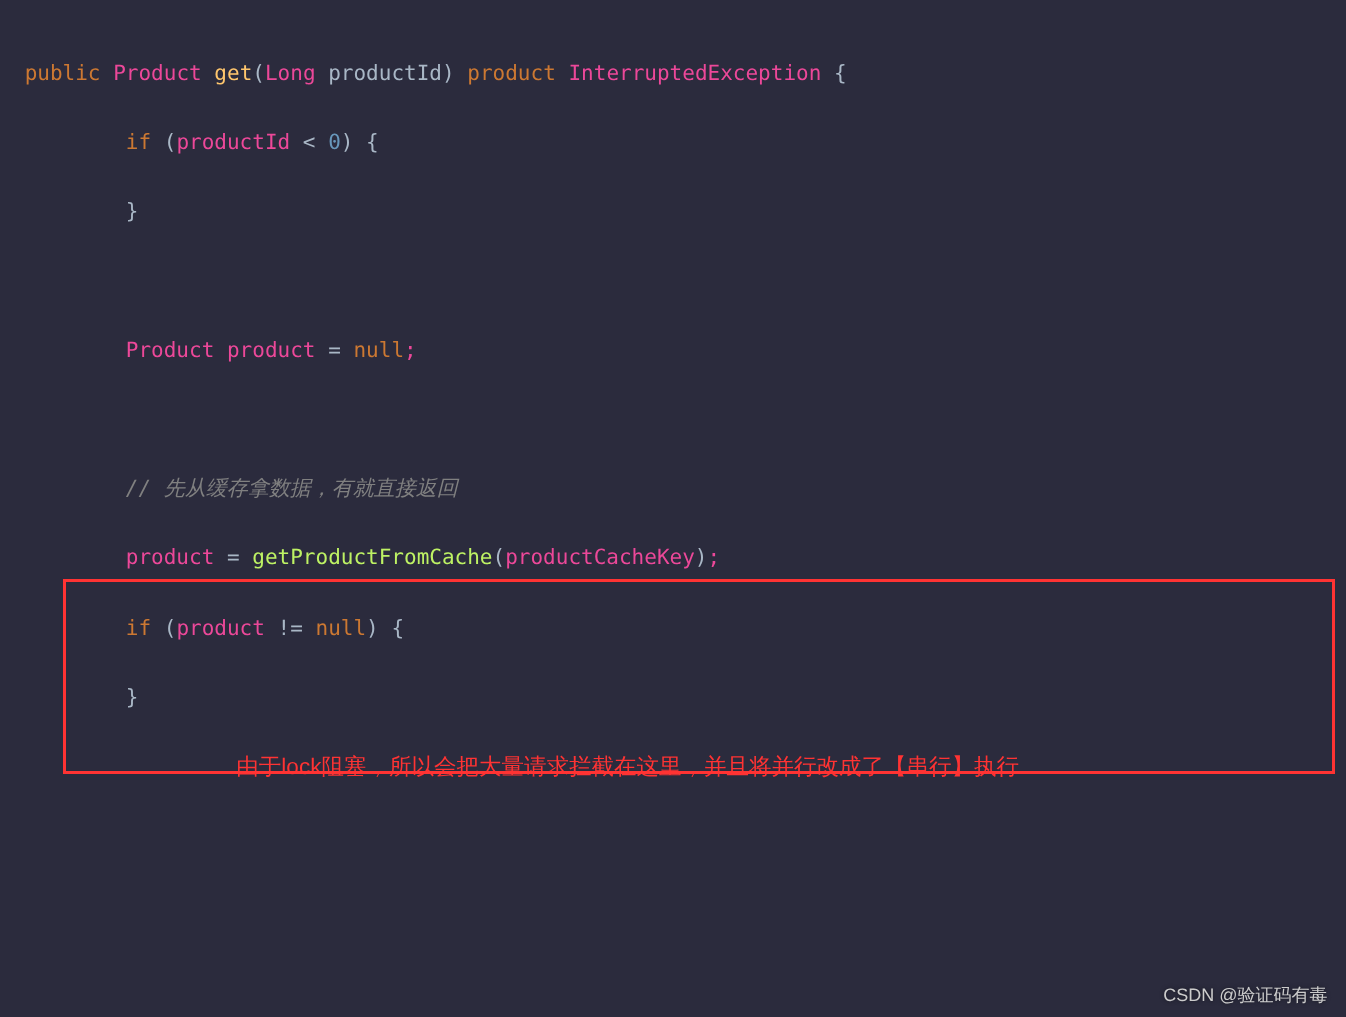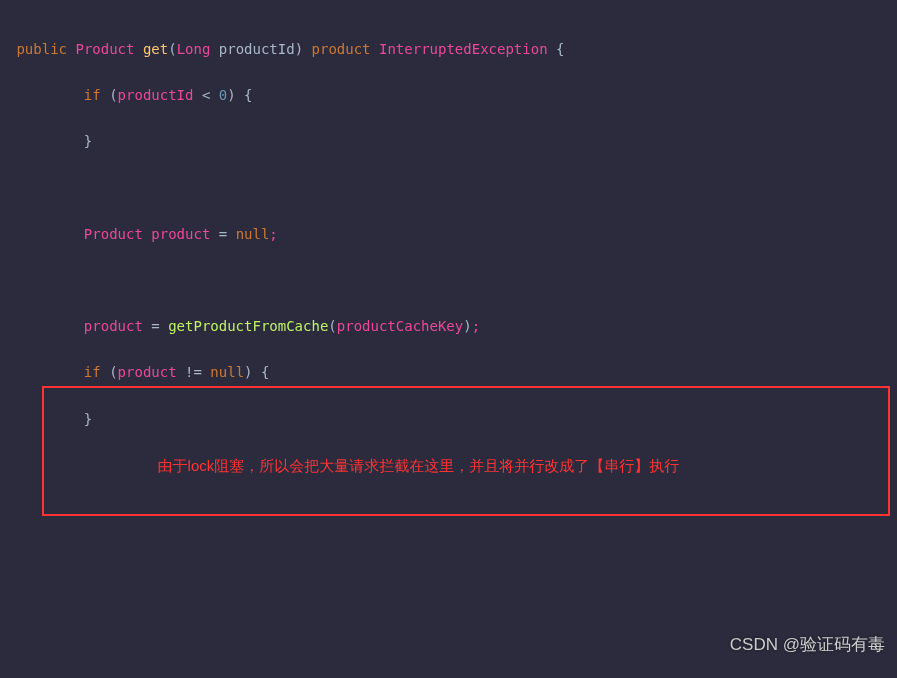--- a/index.html
+++ b/index.html
@@ -49,39 +49,40 @@
       position: absolute;
       border: 2px solid #ff3333;
       left: 42px;
       top: 386px;
       width: 848px;
       height: 130px;
       pointer-events: none;
     }
     .watermark {
       position: absolute;
-      bottom: 19px;
+      bottom: 4px;
       right: 12px;
       color: #cccccc;
       font-family: 'Microsoft YaHei', sans-serif;
-      font-size: 17px;
+      font-size: 12px;
       text-shadow: 0 0 3px rgba(0,0,0,0.5);
     }
     .line { display: block; }
   </style>
 </head>
 <body>
 
 <div class="code-area">
 <span class="line"> <span class="kw-public">public</span> <span class="plain">Product</span> <span class="method-name">get</span><span class="paren">(</span><span class="plain">Long</span> <span class="param">productId</span><span class="paren">)</span> <span class="kw-throws">product</span> <span class="plain">InterruptedException</span> <span class="brace">{</span></span>
 <span class="line">         <span class="kw-if">if</span> <span class="paren">(</span><span class="plain">productId</span> <span class="op">&lt;</span> <span class="number">0</span><span class="paren">)</span> <span class="brace">{</span></span>
 <span class="line">         <span class="brace">}</span></span>
 <span class="line"> </span>
 <span class="line">         <span class="plain">Product</span> <span class="plain">product</span> <span class="op">=</span> <span class="kw-null">null</span><span class="plain">;</span></span>
 <span class="line"> </span>
+<span class="line">         <span class="comment">// 先从缓存拿数据，有就直接返回</span></span>
 <span class="line">         <span class="plain">product</span> <span class="op">=</span> <span class="method-call">getProductFromCache</span><span class="paren">(</span><span class="plain">productCacheKey</span><span class="paren">)</span><span class="plain">;</span></span>
 <span class="line">         <span class="kw-if">if</span> <span class="paren">(</span><span class="plain">product</span> <span class="op">!=</span> <span class="kw-null">null</span><span class="paren">)</span> <span class="brace">{</span></span>
 <span class="line">         <span class="brace">}</span></span>
 <span class="line">             <span class="red-annotation">由于lock阻塞，所以会把大量请求拦截在这里，并且将并行改成了【串行】执行</span></span>
 
 
 
 
 
 

